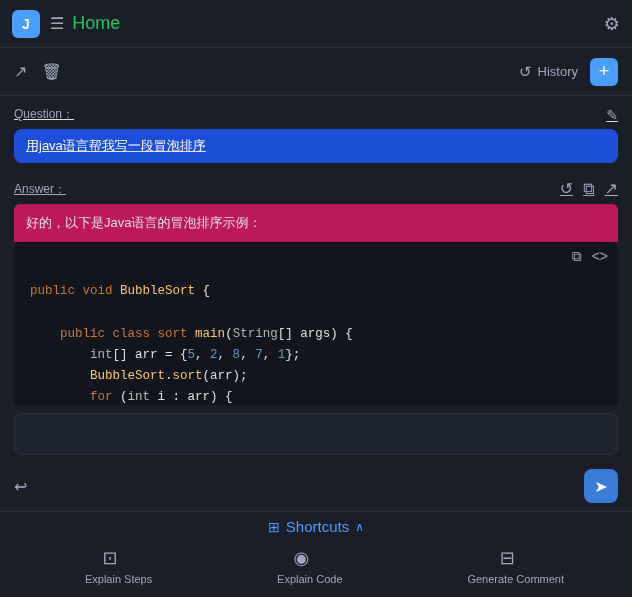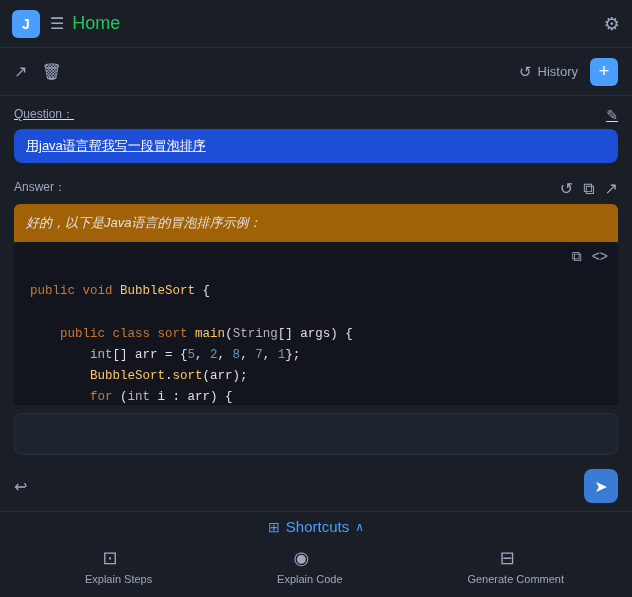--- a/index.html
+++ b/index.html
@@ -141,36 +141,36 @@
 
     
     .answer-section {
       padding: 10px 14px 6px;
     }
     .answer-label {
       font-size: 12px;
       color: #a0a8c0;
       margin-bottom: 6px;
       display: flex;
-      align-items: flex-start;
+      align-items: flex-end;
       justify-content: space-between;
+      text-decoration: underline;
     }
     .answer-icons {
       display: flex;
       gap: 10px;
       align-items: center;
     }
     .answer-intro {
       color: #e0e0e0;
       font-size: 13px;
       padding: 6px 4px 10px;
-      background: #a16207;
+      background: #be185d;
       border-radius: 6px 6px 0 0;
       padding: 10px 12px;
-      font-style: italic;
     }
 
     
     .code-block {
       background: #12151e;
       border-radius: 6px;
       margin: 0 0 8px 0;
       overflow: hidden;
     }
     .code-header {

